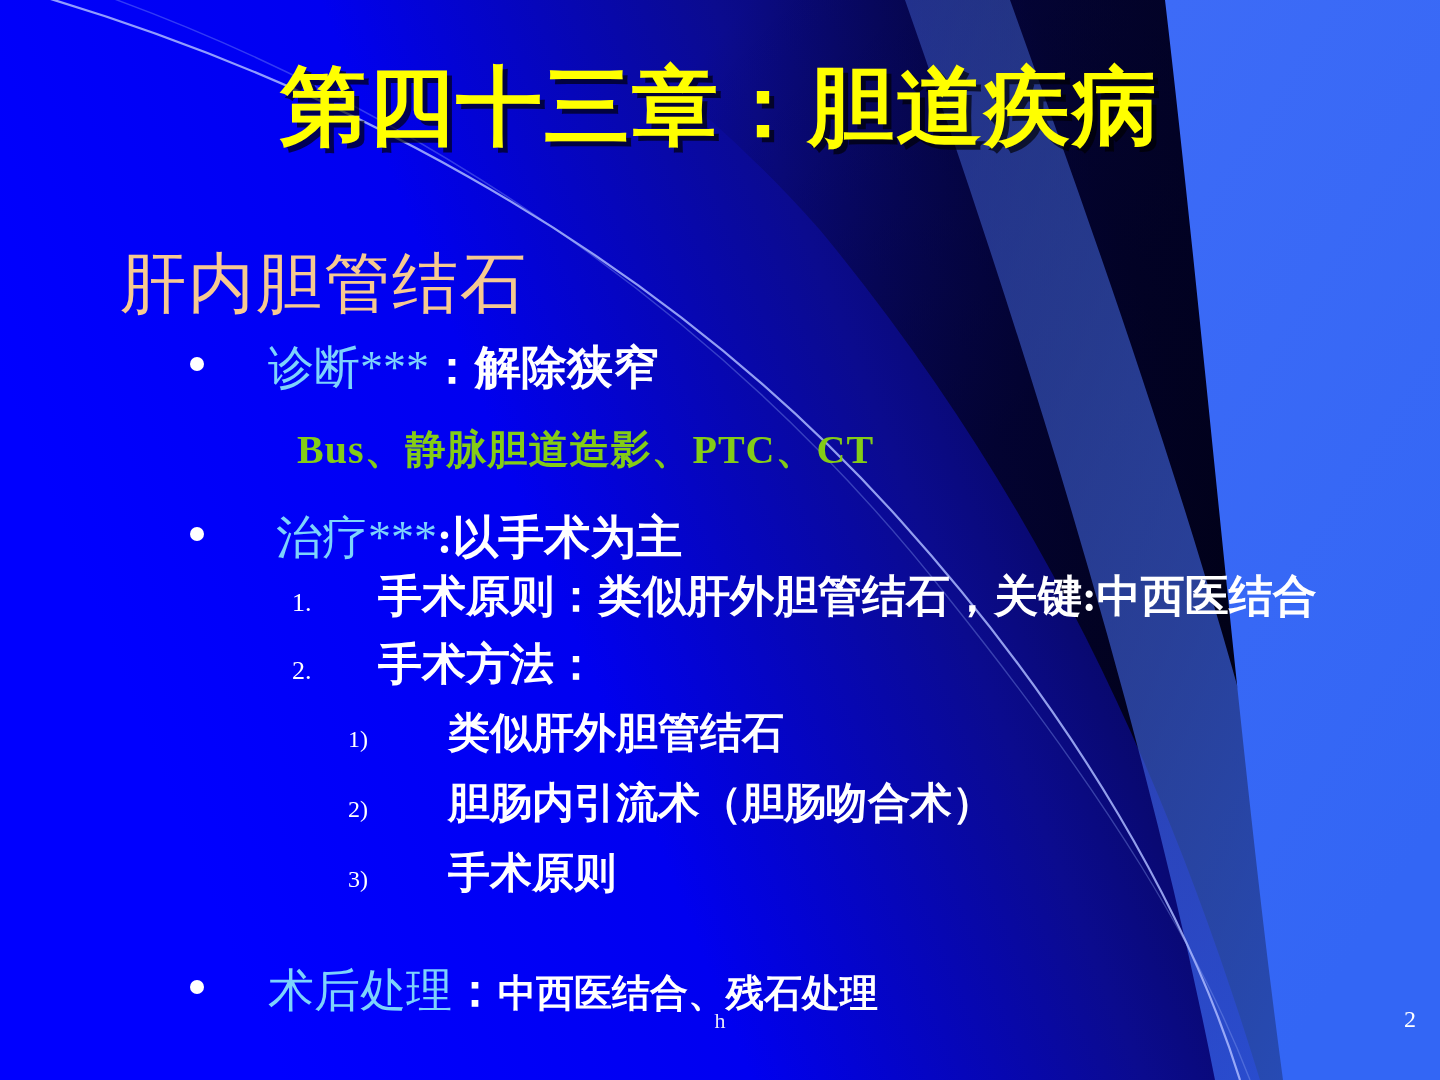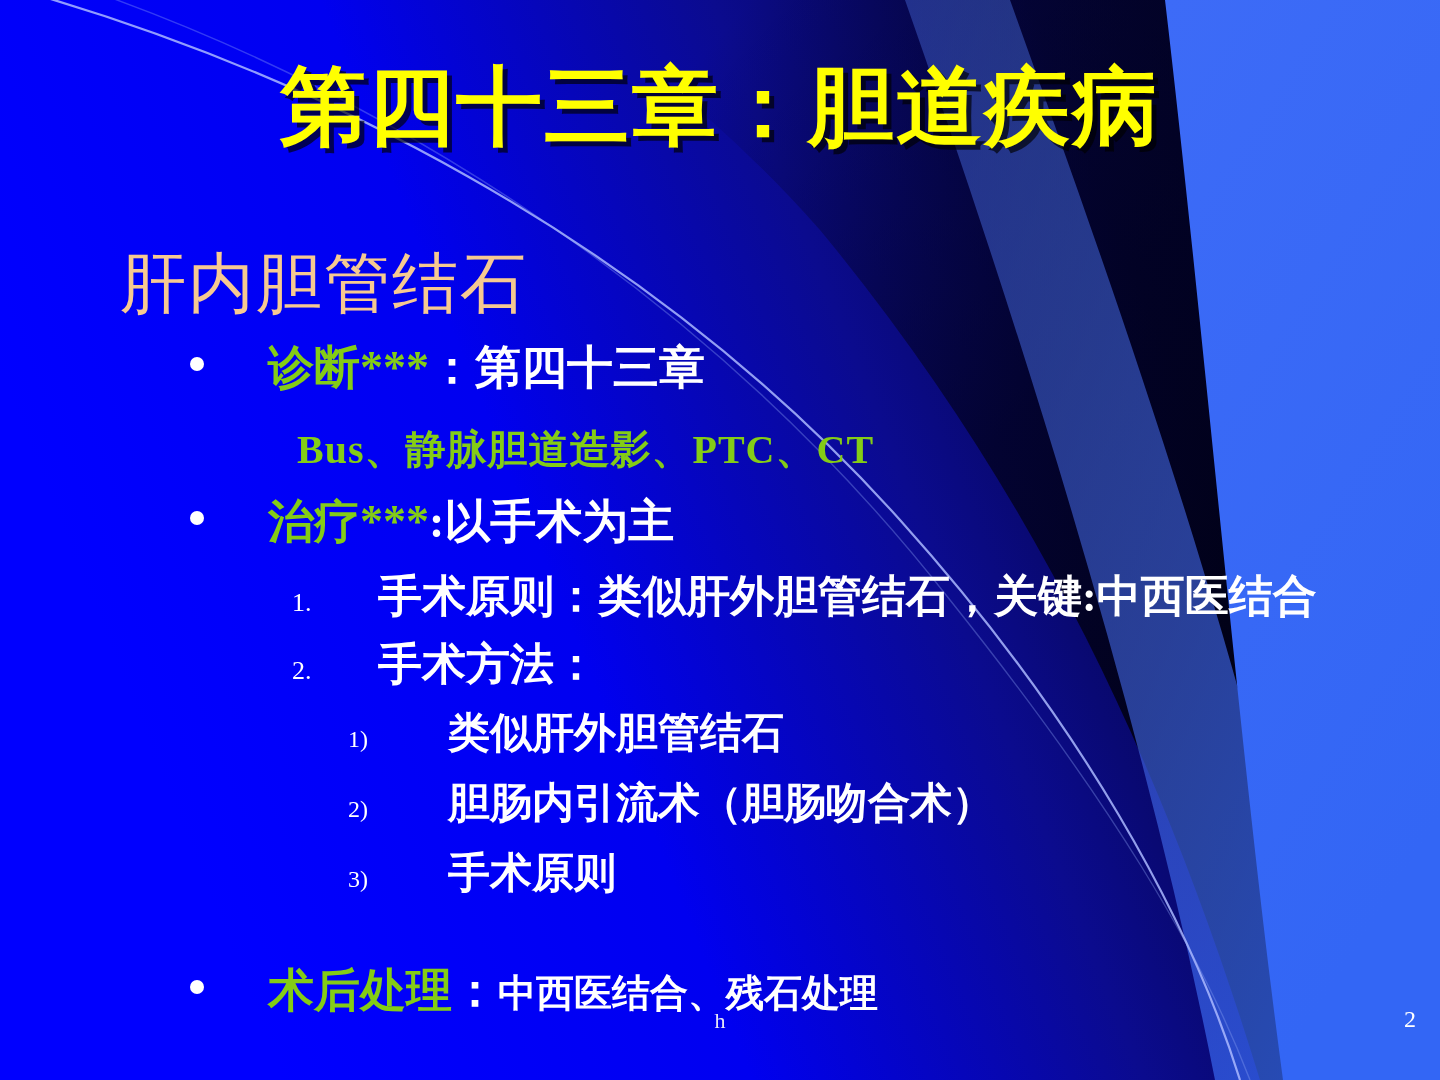--- a/index.html
+++ b/index.html
@@ -83,21 +83,21 @@
   .b1 .dot {
     display: inline-block;
     width: 14px;
     height: 14px;
     border-radius: 50%;
     background: #ffffff;
     vertical-align: middle;
     position: relative;
     top: -10px;
   }
-  .hl { color: #84cc16; font-weight: bold; }
+  .hl { color: #7dd3fc; font-weight: normal; }
   .wt { color: #ffffff; font-weight: bold; }
 
   .sub {
     position: absolute;
     font-size: 40px;
     font-weight: bold;
     color: #84cc16;
     white-space: nowrap;
     letter-spacing: 1px;
   }
@@ -180,27 +180,27 @@
 
   <div class="content">
 
     <div class="title">第四十三章：胆道疾病</div>
 
     <div class="l1">肝内胆管结石</div>
 
     <div class="row b1" style="top:342px; left:190px;">
       <span class="marker"><span class="dot"></span></span>
       <span class="txt">
-        <span class="hl">诊断***</span><span class="wt">：第四十三章</span>
+        <span class="hl">诊断***</span><span class="wt">：解除狭窄</span>
       </span>
     </div>
 
     <div class="sub" style="top:422px; left:297px;">Bus、静脉胆道造影、PTC、CT</div>
 
-    <div class="row b1" style="top:496px; left:190px;">
+    <div class="row b1" style="top:512px; left:190px;gap:8px;">
       <span class="marker"><span class="dot"></span></span>
       <span class="txt">
         <span class="hl">治疗***</span><span class="wt">:以手术为主</span>
       </span>
     </div>
 
     <div class="row b2" style="top:572px; left:292px;">
       <span class="marker">1.</span>
       <span class="txt">手术原则：类似肝外胆管结石，关键:中西医结合</span>
     </div>

